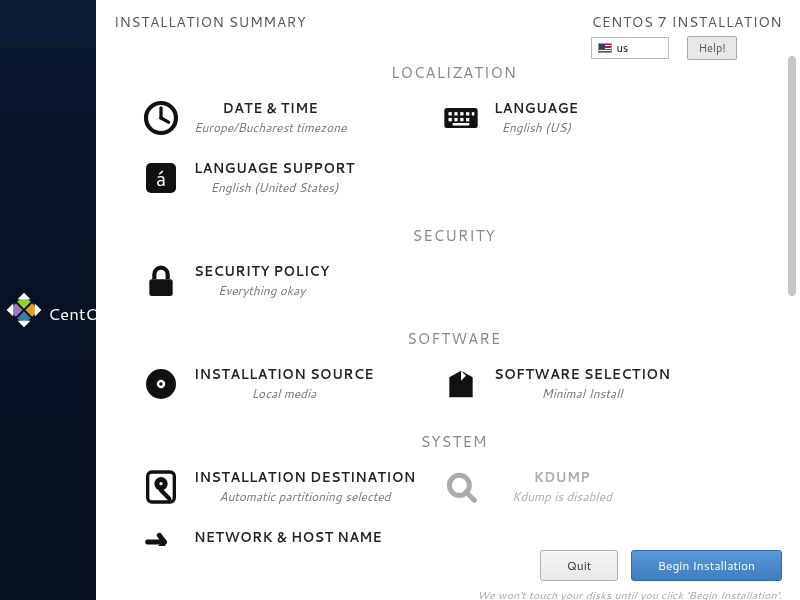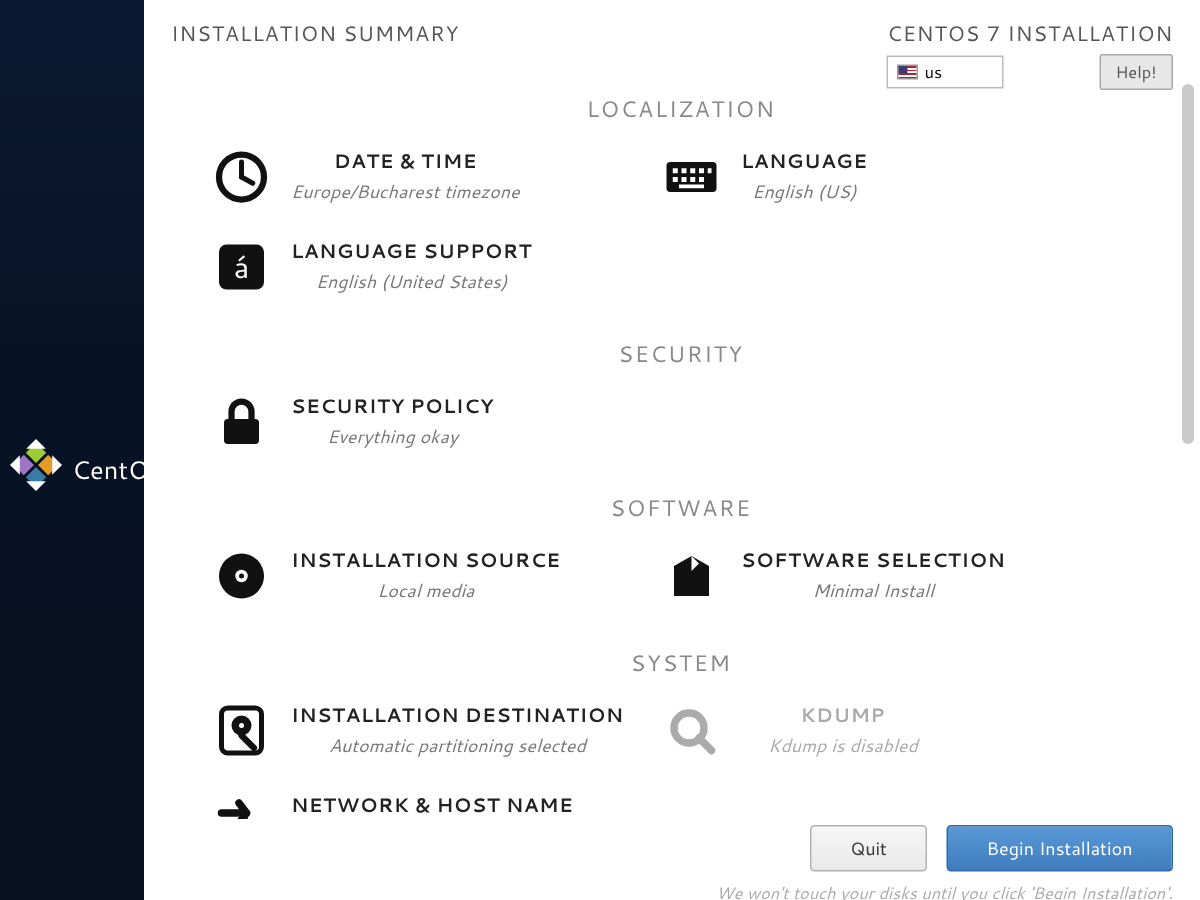--- a/index.html
+++ b/index.html
@@ -5,21 +5,21 @@
 * { margin: 0; padding: 0; box-sizing: border-box; font-family: "Cantarell", "Segoe UI", sans-serif; }
 body { width: 800px; height: 600px; overflow: hidden; background: #fff; display: flex; }
 .sidebar { width: 96px; height: 600px; background: linear-gradient(180deg, #0b1a33 0%, #081226 40%, #07111f 100%); display: flex; flex-direction: row; align-items: center; padding-top: 20px; }
 .centos-logo { width: 48px; height: 48px; position: relative; }
 .centos-logo svg { width: 48px; height: 48px; }
 .brand { color: #fff; font-size: 17px; margin-top: 6px; font-weight: 300; }
 .main { flex: 1; height: 600px; position: relative; background: #fff; }
 .topbar { display: flex; justify-content: space-between; align-items: flex-start; padding: 12px 18px 4px 18px; }
 .title { font-size: 14px; color: #555; letter-spacing: .5px; }
 .top-right { text-align: right; }
-.lang-row { display: flex; gap: 8px; align-items: center; justify-content: space-between; margin-top: 4px; }
+.lang-row { display: flex; gap: 18px; align-items: center; justify-content: flex-start; margin-top: 4px; }
 .lang-box { border: 1px solid #bbb; background: #fff; padding: 2px 6px; font-size: 11px; display: flex; align-items: center; gap: 4px; min-width: 78px; }
 .flag { width: 14px; height: 10px; background: linear-gradient(180deg,#b22234 0 15%,#fff 15% 30%,#b22234 30% 45%,#fff 45% 60%,#b22234 60% 75%,#fff 75% 90%,#b22234 90%); position: relative; border:1px solid #999; }
 .flag::before { content:""; position:absolute; left:0; top:0; width:6px; height:5px; background:#3c3b6e; }
 .help-btn { border:1px solid #aaa; background:#e7e7e7; color:#555; font-size:11px; padding:3px 10px; border-radius:2px; cursor:pointer; }
 .content { position: absolute; top: 48px; left: 0; right: 0; bottom: 54px; overflow-y: auto; padding: 0 18px 10px 30px; text-align: center; }
 .section-title { font-size: 15px; color: #888; letter-spacing: 1px; margin: 14px 0 8px 0; font-weight: 400; }
 .row { display: flex; flex-wrap: wrap; }
 .spoke { display: flex; align-items: flex-start; width: 300px; padding: 6px 0 12px 14px; cursor: pointer; }
 .spoke.dim .spoke-icon { opacity: 0.35; }
 .spoke.dim .spoke-title, .spoke.dim .spoke-sub { color: #aaa; margin-left: 18px; }

